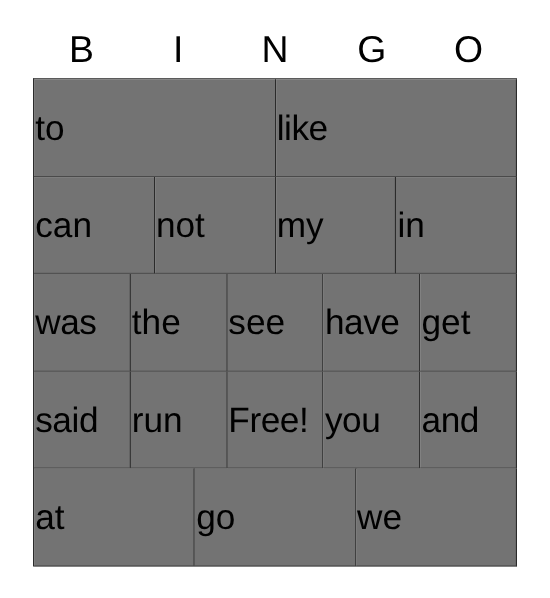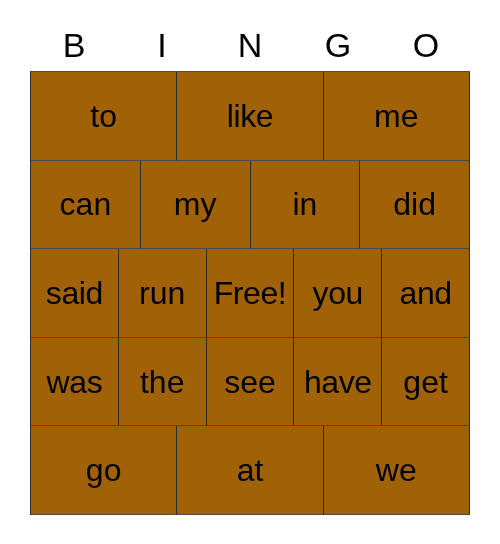--- a/index.html
+++ b/index.html
@@ -62,22 +62,22 @@
     min-height: 0;
   }
   .grid-cell {
     flex: 1 1 0;
     min-width: 0;
     box-sizing: border-box;
     border-right: 1px solid #2b2b2b;
     border-bottom: 1px solid #4a4a4a;
     display: flex;
     align-items: center;
-    justify-content: center;
-    background: #a16207;
+    justify-content: flex-start;
+    background: #737373;
   }
   .cell-text {
     font-size: 32px;
     line-height: 1;
     white-space: nowrap;
     padding: 0 1px;
     display: block;
   }
   
   .grid-cell.wide .cell-text {
@@ -99,37 +99,52 @@
 
   <div class="grid">
 
     <div class="grid-row">
       <div class="grid-cell">
           <span class="cell-text">to</span>
         </div>
       <div class="grid-cell wide">
           <span class="cell-text">like</span>
         </div>
-      <div class="grid-cell">
-          <span class="cell-text">me</span>
-        </div>
     </div>
 
     <div class="grid-row">
       <div class="grid-cell">
           <span class="cell-text">can</span>
         </div>
       <div class="grid-cell">
+          <span class="cell-text">not</span>
+        </div>
+      <div class="grid-cell">
           <span class="cell-text">my</span>
         </div>
       <div class="grid-cell">
           <span class="cell-text">in</span>
         </div>
+    </div>
+
+    <div class="grid-row">
+      <div class="grid-cell wide">
+          <span class="cell-text">was</span>
+        </div>
       <div class="grid-cell">
-          <span class="cell-text">did</span>
+          <span class="cell-text">the</span>
+        </div>
+      <div class="grid-cell">
+          <span class="cell-text">see</span>
+        </div>
+      <div class="grid-cell wide">
+          <span class="cell-text">have</span>
+        </div>
+      <div class="grid-cell">
+          <span class="cell-text">get</span>
         </div>
     </div>
 
     <div class="grid-row">
       <div class="grid-cell wide">
           <span class="cell-text">said</span>
         </div>
       <div class="grid-cell">
           <span class="cell-text">run</span>
         </div>
@@ -138,43 +153,25 @@
         </div>
       <div class="grid-cell wide">
           <span class="cell-text">you</span>
         </div>
       <div class="grid-cell wide">
           <span class="cell-text">and</span>
         </div>
     </div>
 
     <div class="grid-row">
-      <div class="grid-cell wide">
-          <span class="cell-text">was</span>
+      <div class="grid-cell">
+          <span class="cell-text">at</span>
         </div>
       <div class="grid-cell">
-          <span class="cell-text">the</span>
-        </div>
-      <div class="grid-cell">
-          <span class="cell-text">see</span>
-        </div>
-      <div class="grid-cell wide">
-          <span class="cell-text">have</span>
-        </div>
-      <div class="grid-cell">
-          <span class="cell-text">get</span>
-        </div>
-    </div>
-
-    <div class="grid-row">
-      <div class="grid-cell">
           <span class="cell-text">go</span>
-        </div>
-      <div class="grid-cell">
-          <span class="cell-text">at</span>
         </div>
       <div class="grid-cell">
           <span class="cell-text">we</span>
         </div>
     </div>
 
   </div>
 </div>
 
 </body></html>

